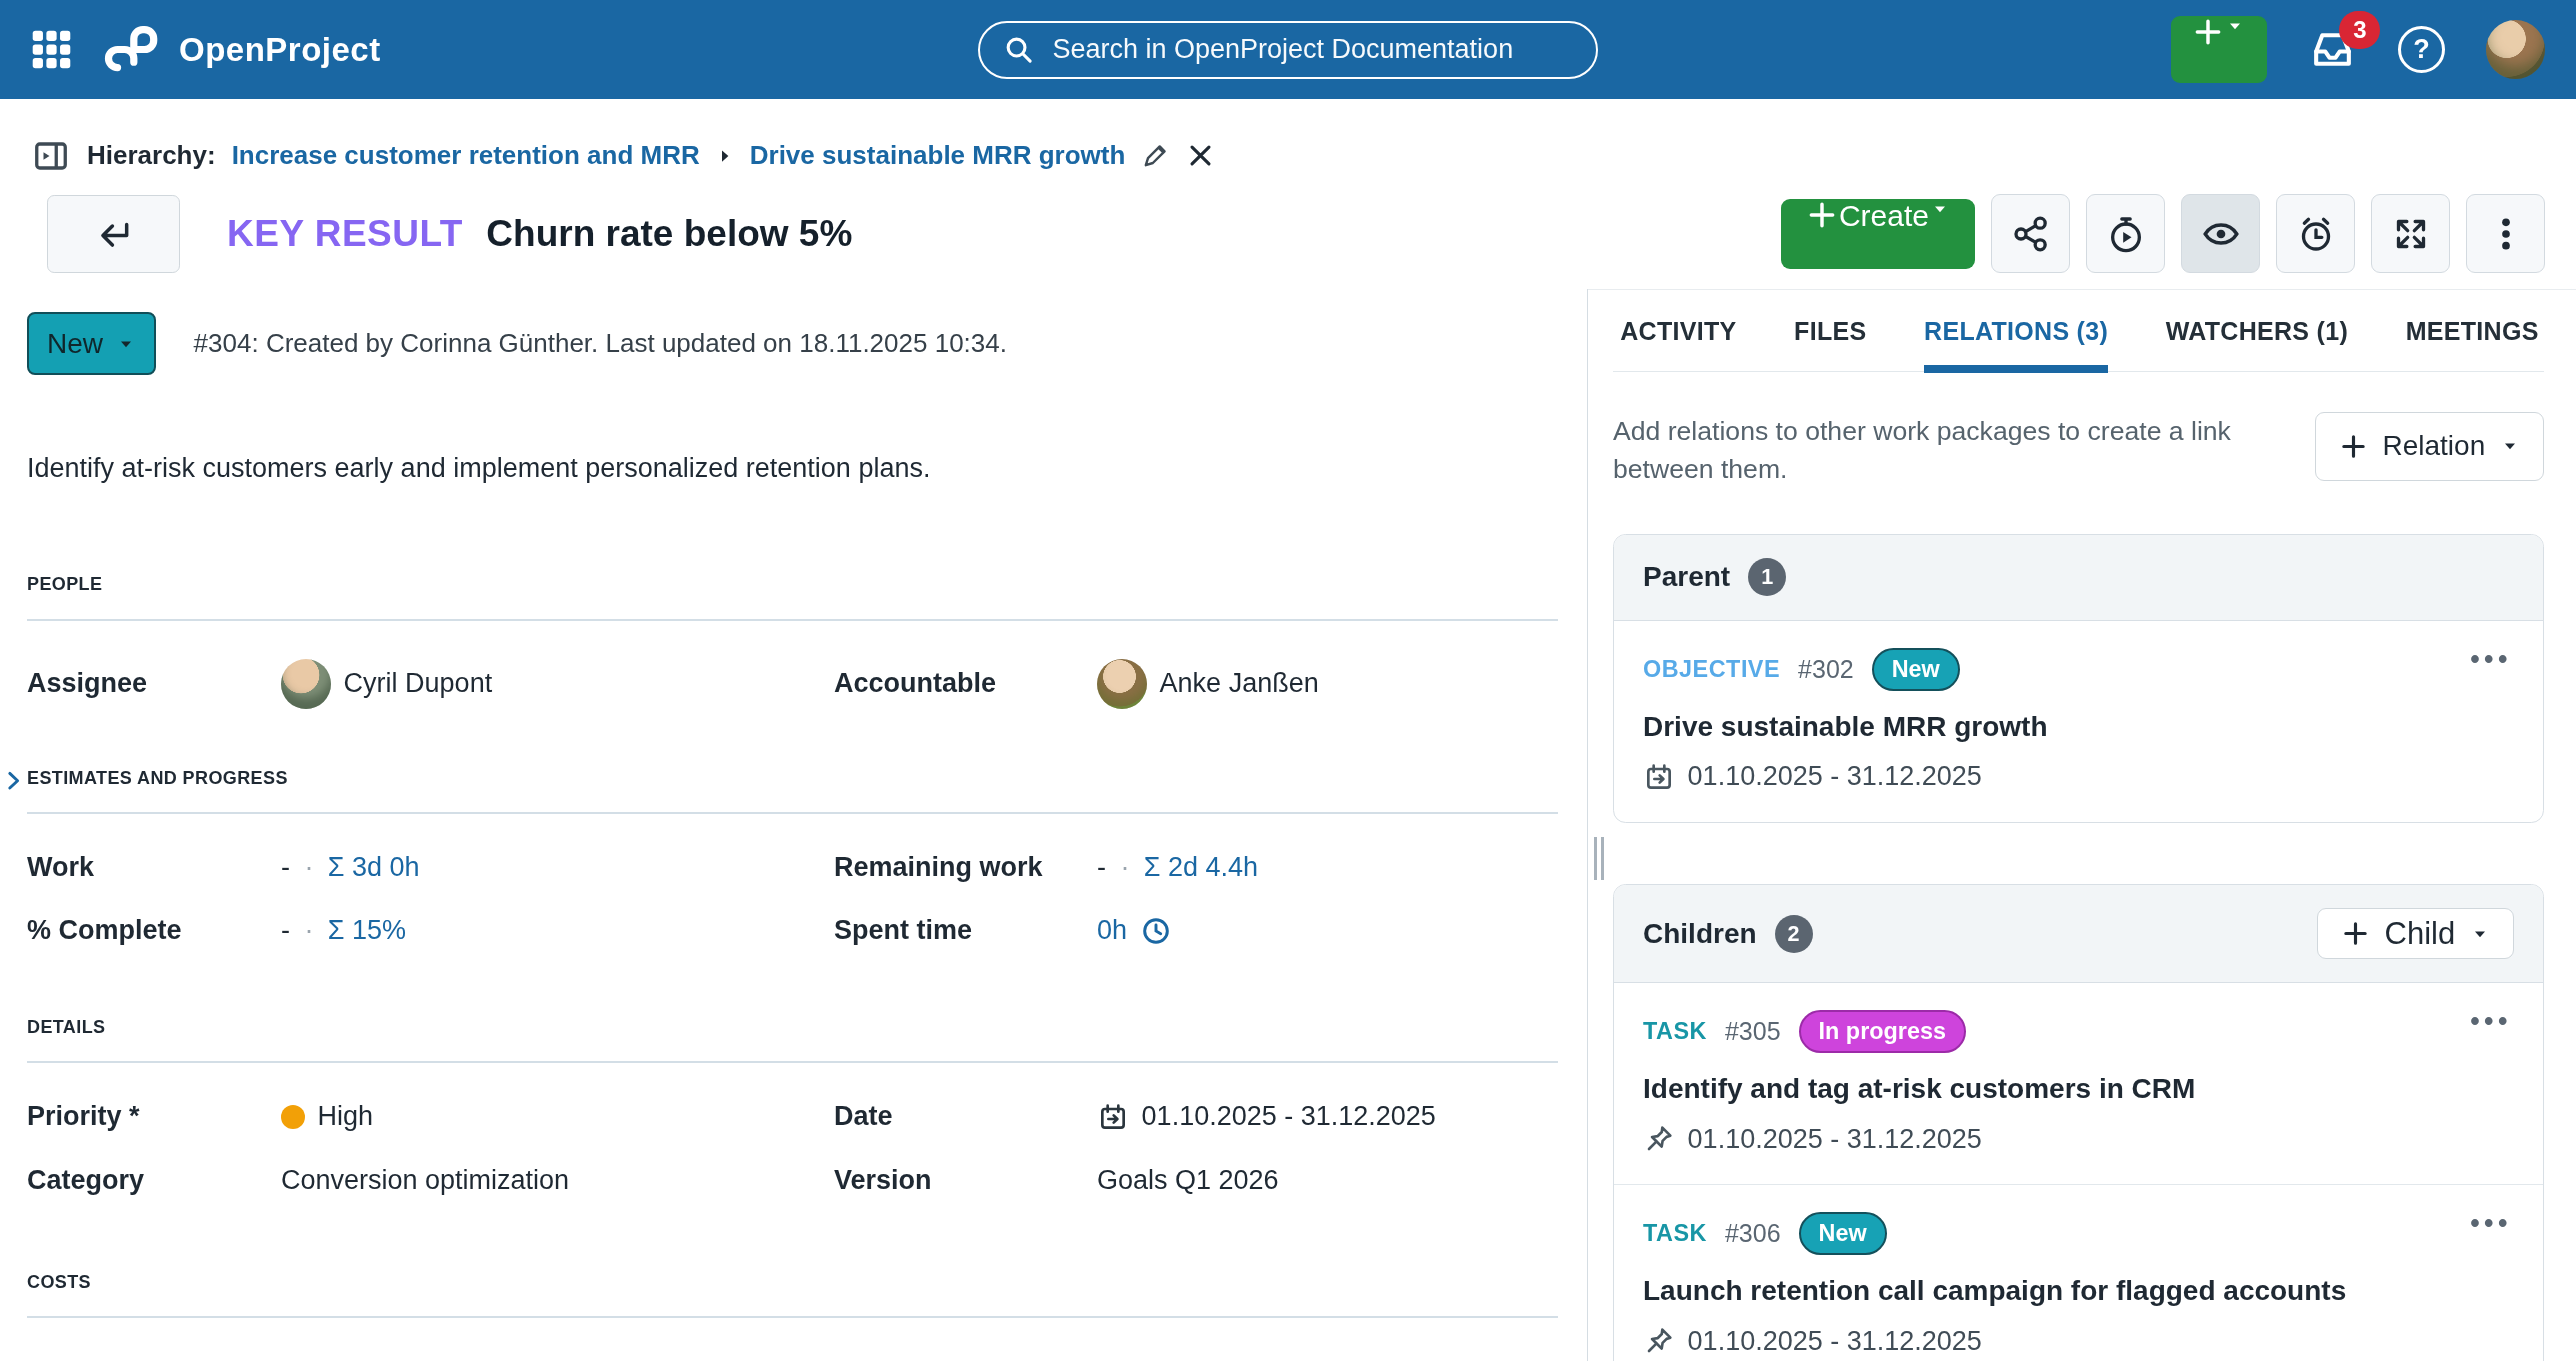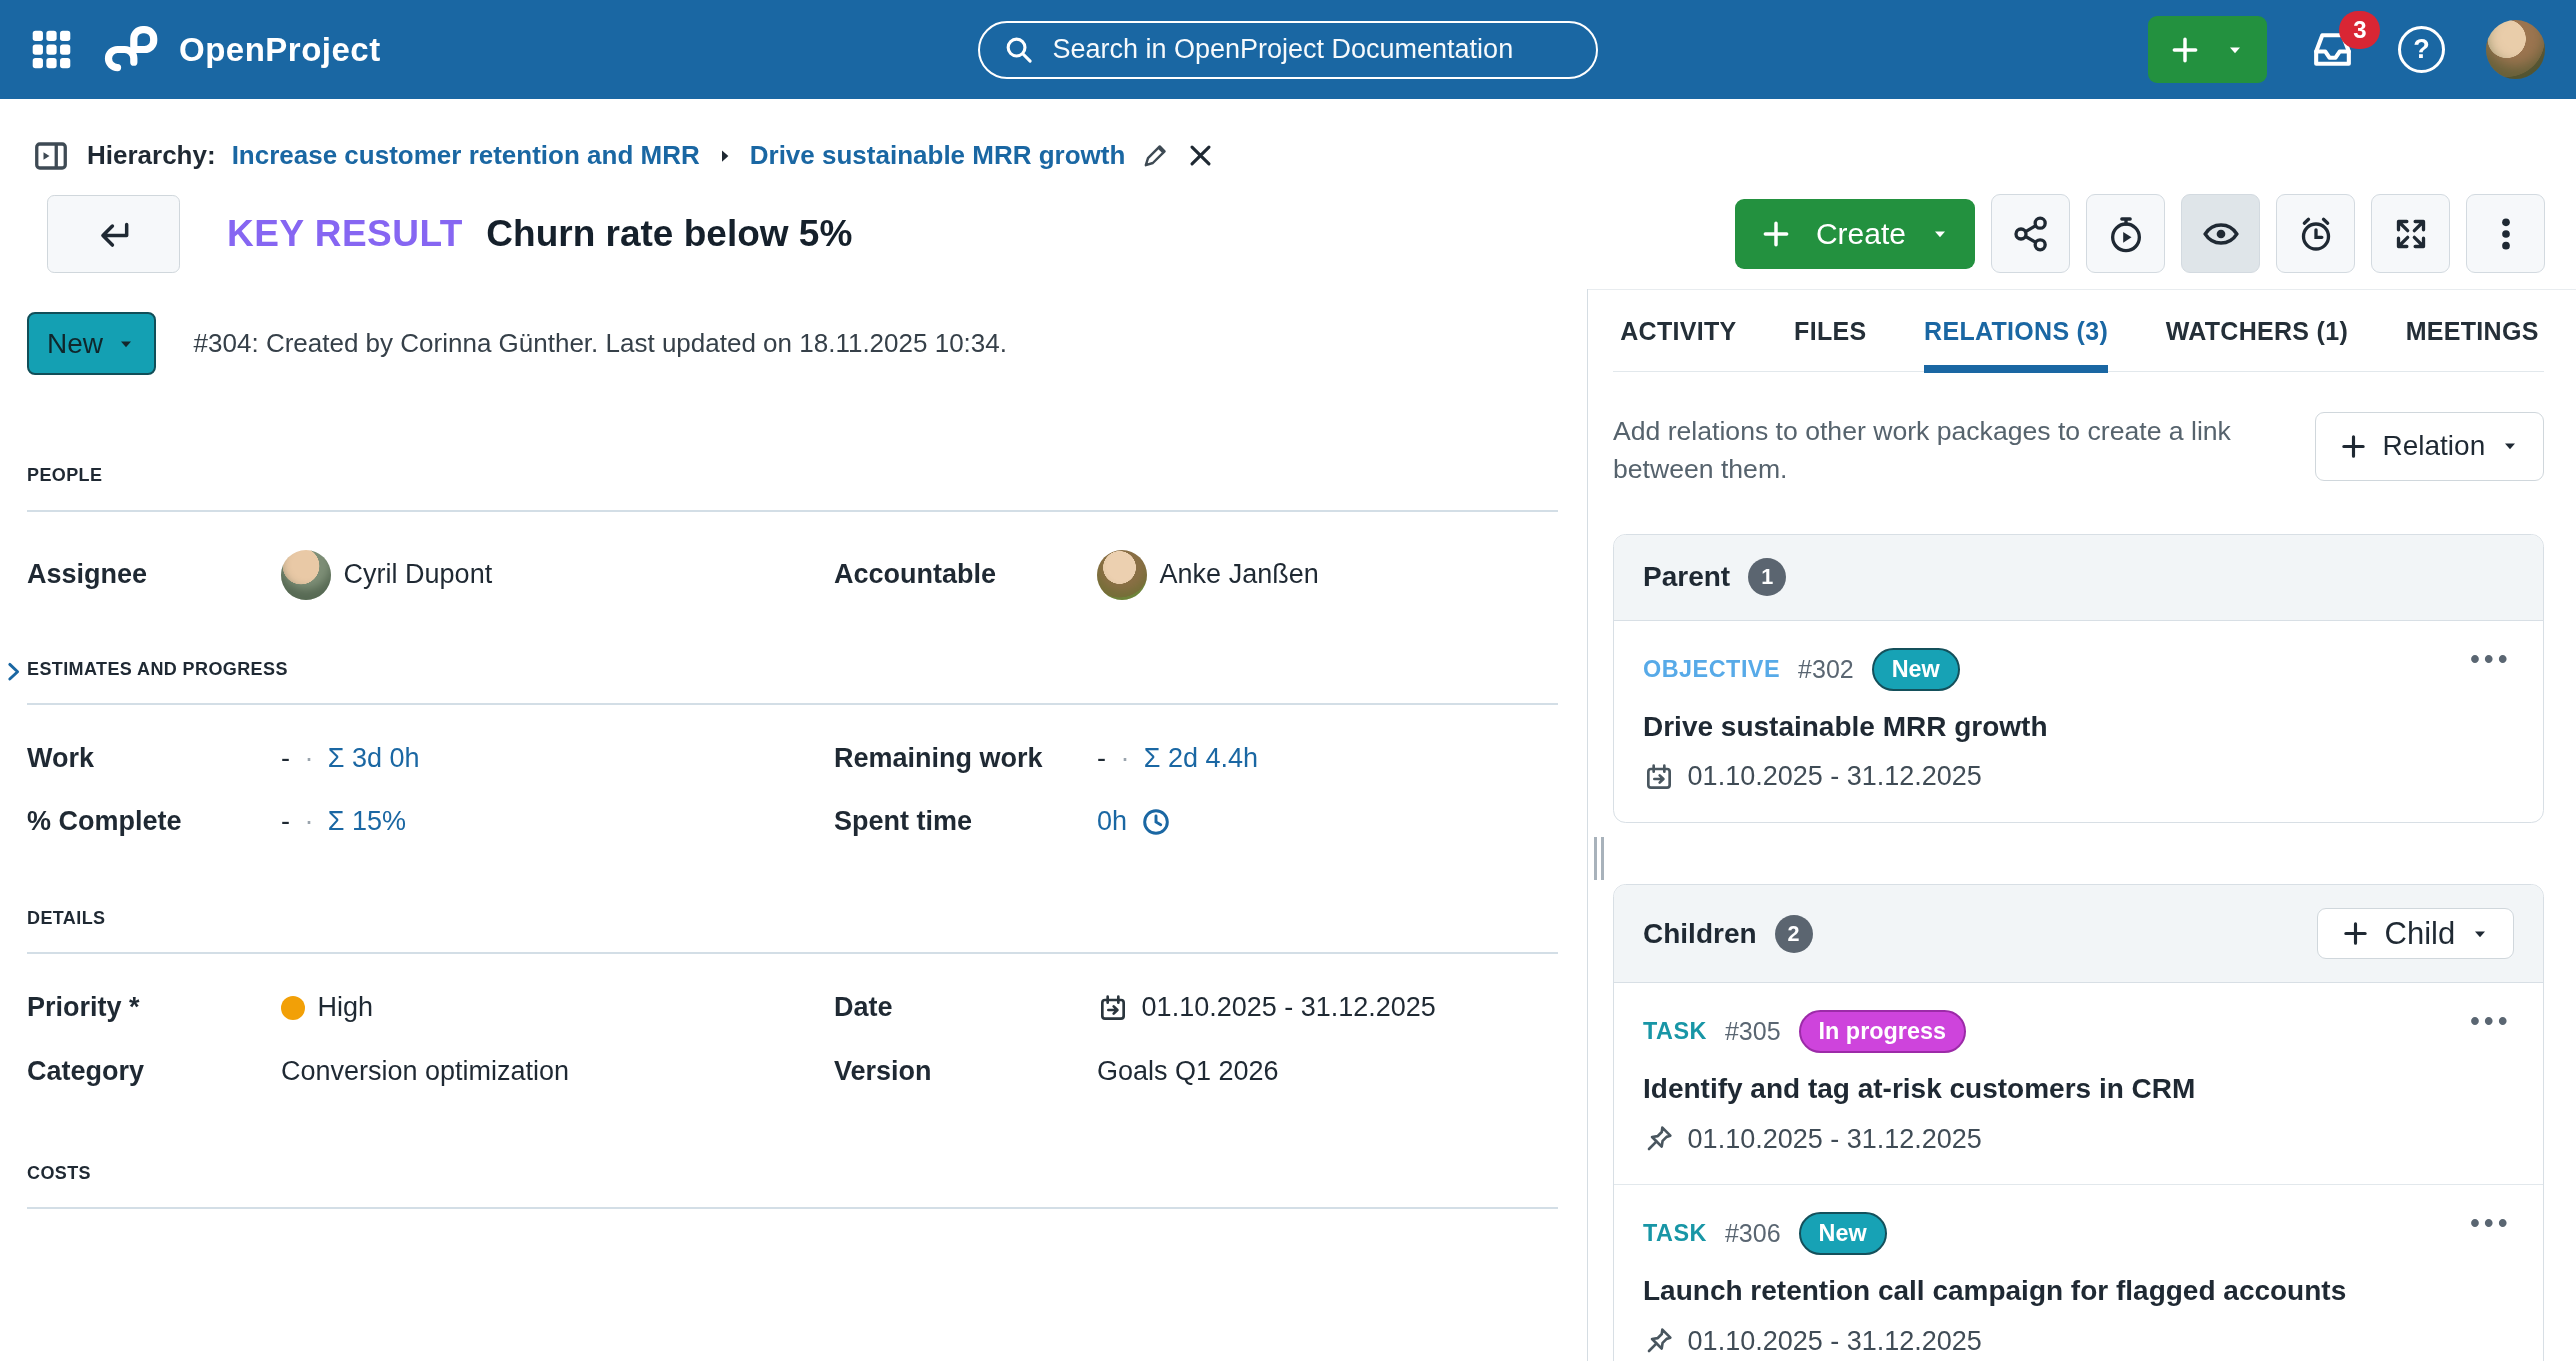--- a/index.html
+++ b/index.html
@@ -14,21 +14,21 @@
   .logo-mark { width:58px; height:47px; color:#fff; }
   .logo-text { font-size:33px; font-weight:700; letter-spacing:0.5px; }
   .searchbox { position:absolute; left:50%; transform:translateX(-50%); width:620px; height:58px;
     border:2.3px solid #fff; border-radius:30px; display:flex; align-items:center; padding:0 23.4px; gap:18px; }
   .searchbox svg { width:31px; height:31px; color:#fff; flex:0 0 auto; }
   .searchbox input { flex:1; background:transparent; border:none; outline:none;
     font-size:27px; color:#fff; font-family:inherit; }
   .searchbox input::placeholder { color:#fff; opacity:.97; }
   .topbar-right { margin-left:auto; display:flex; align-items:center; gap:41px; }
   .btn-green { background:#23913F; border:none; border-radius:9px; height:67px; padding:0 21.6px;
-    display:inline-flex; align-items:center; gap:24px; color:#fff; cursor:pointer; }
+    display:inline-flex; gap:1px; color:#fff; cursor:pointer; }
   .btn-green svg { color:#fff; }
   .icon-plus { width:32px; height:32px; }
   .caret { width:20px; height:20px; }
   .caret-dark { color:#15272C; }
   .tray-wrap { position:relative; }
   .tray-wrap svg { width:49px; height:49px; color:#fff; display:block; }
   .badge-red { position:absolute; top:-14.4px; right:-23.4px; background:#D92634; color:#fff;
     min-width:41px; height:38px; border-radius:20px; font-size:24px; font-weight:700;
     display:flex; align-items:center; justify-content:center; padding:0 9px; }
   .help-circle { width:47px; height:47px; border:3.2px solid #fff; border-radius:50%;
@@ -359,20 +359,21 @@
     <div class="status-row">
       <button class="status-btn">
         <span>New</span>
         <svg class="caret caret-dark" viewBox="0 0 24 24">
             <use href="#i-caret"></use>
           </svg>
       </button>
       <span class="status-meta">#304: Created by Corinna Günther. Last updated on 18.11.2025 10:34.</span>
     </div>
 
+    <div class="description">Identify at-risk customers early and implement personalized retention plans.</div>
 
     <div class="mt-people">
       <div class="section-head">PEOPLE</div>
       <div class="divider"></div>
       <div class="field-grid">
         <div class="f-label">Assignee</div>
         <div class="f-value">
           <span class="person-avatar pa-1"></span>
           <span>Cyril Dupont</span>
         </div>

